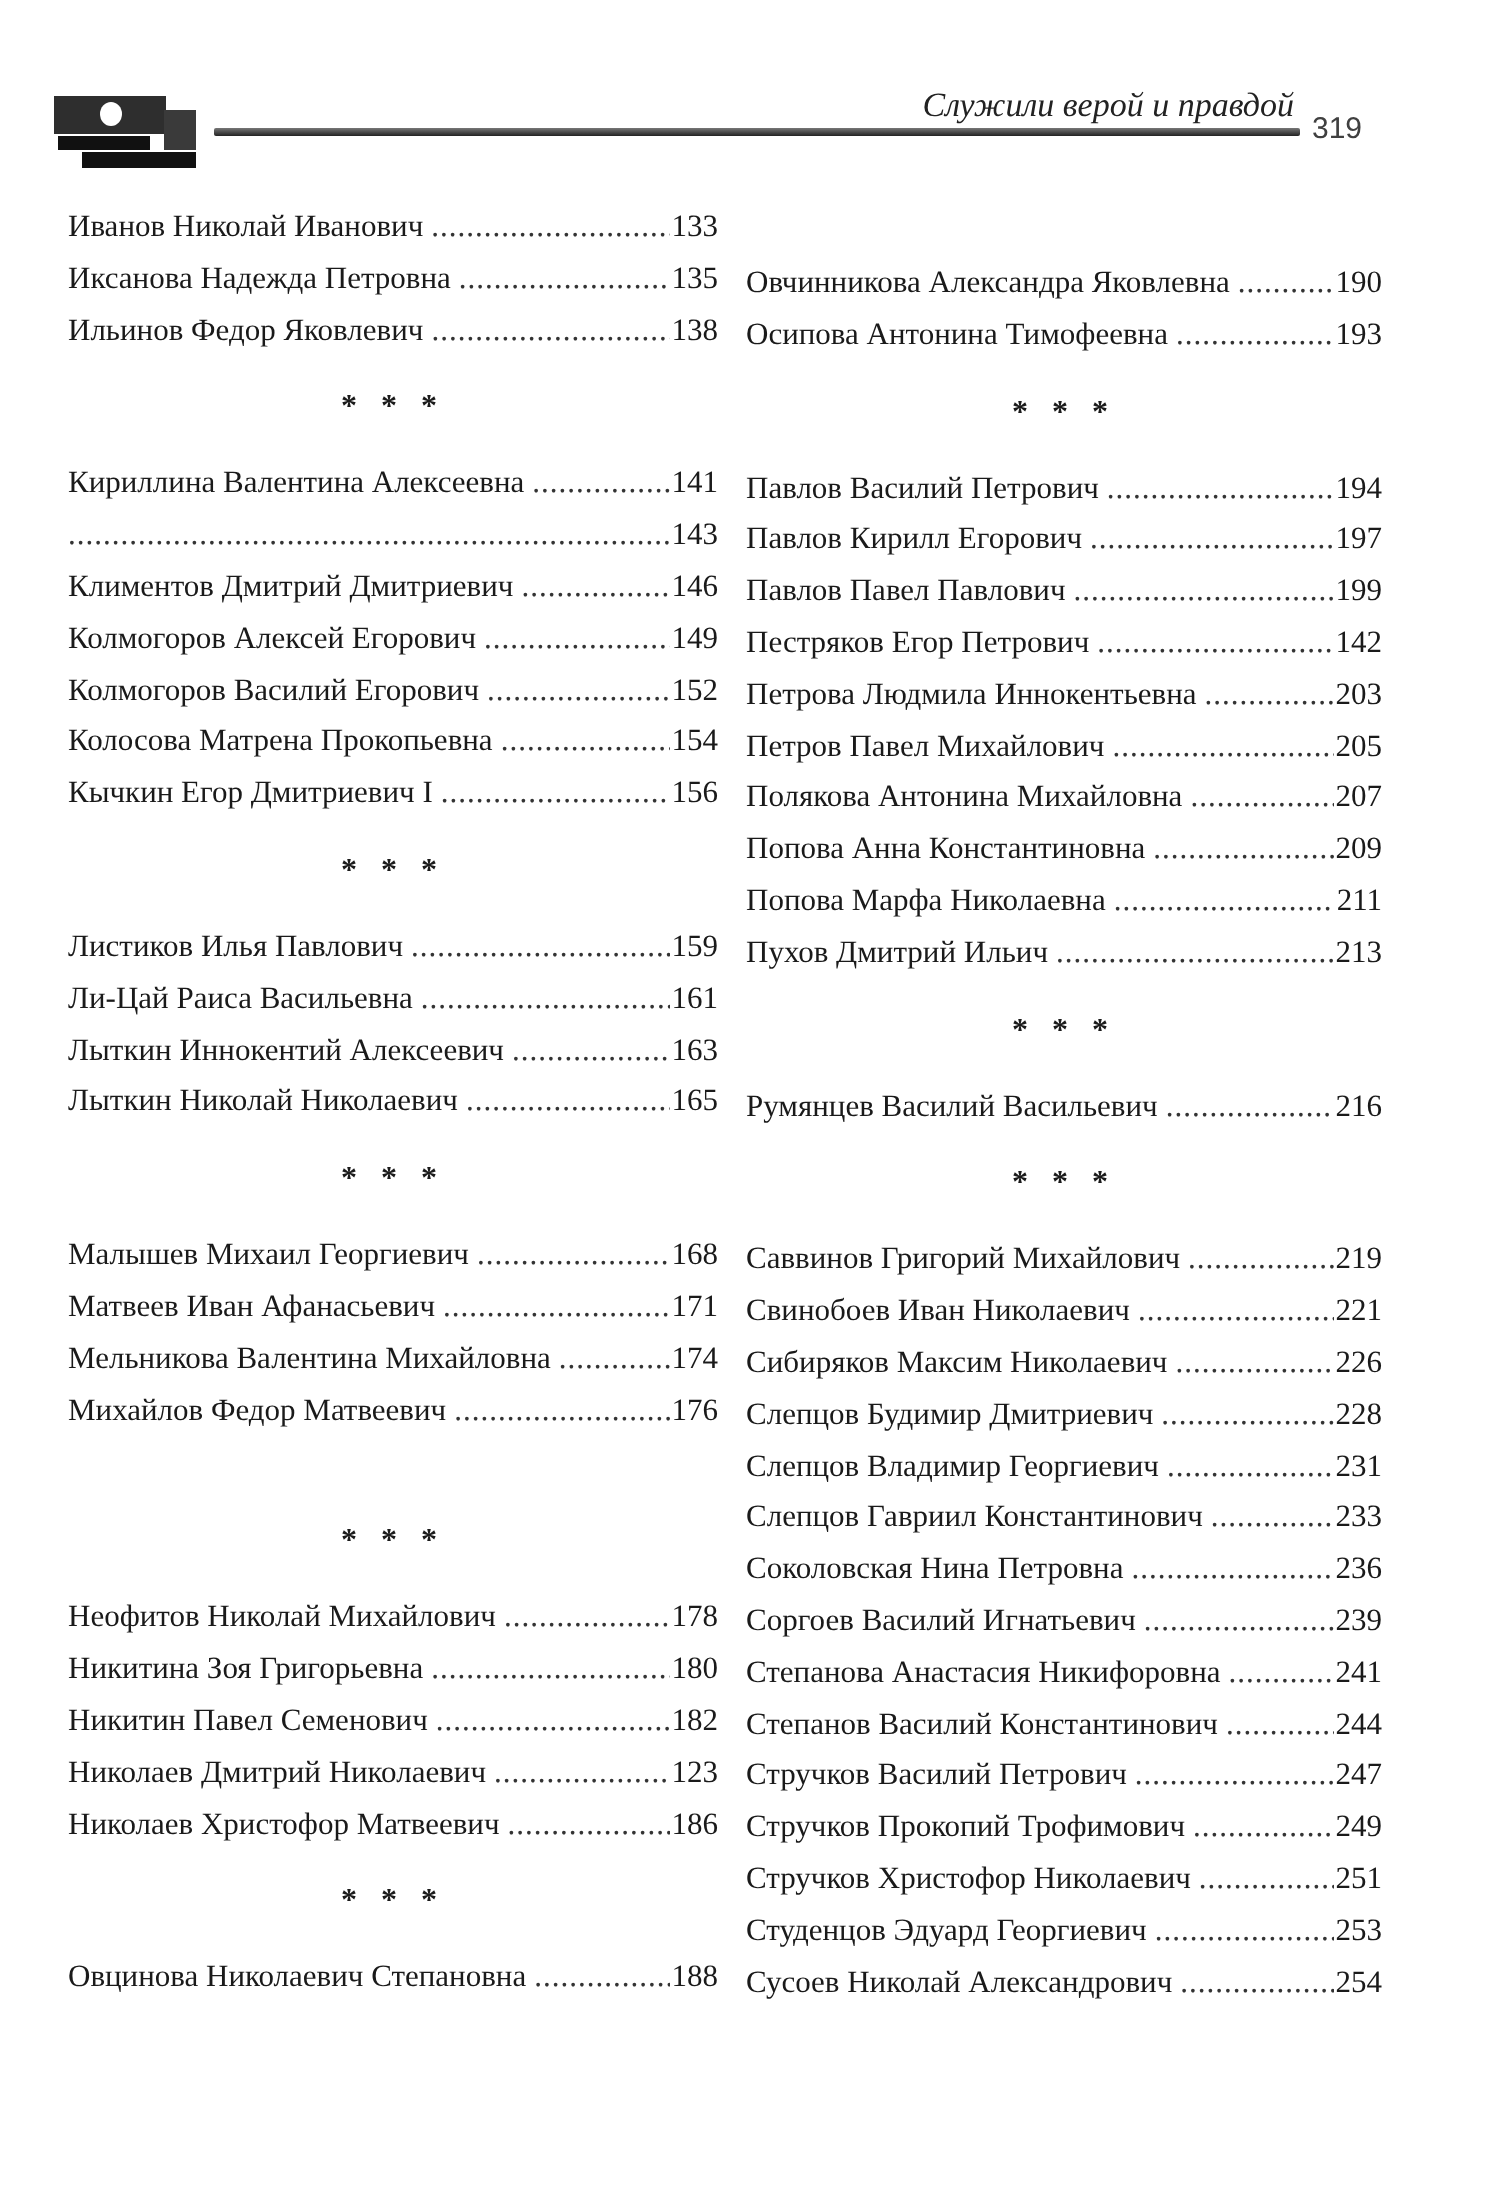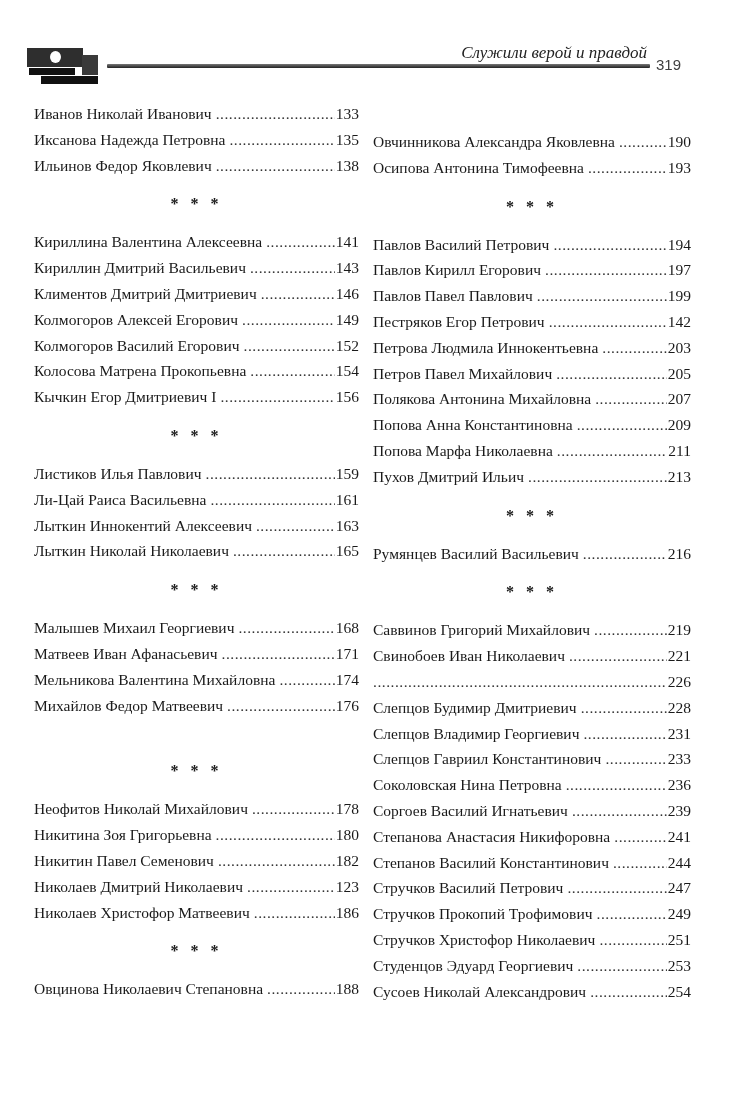--- a/index.html
+++ b/index.html
@@ -62,21 +62,20 @@
       <span class="leader"></span>
       <span class="page">138</span>
     </div>
     <div class="sep">* * *</div>
     <div class="entry">
       <span class="name">Кириллина Валентина Алексеевна</span>
       <span class="leader"></span>
       <span class="page">141</span>
     </div>
     <div class="entry">
-      <span class="name">Кириллин Дмитрий Васильевич</span>
       <span class="leader"></span>
       <span class="page">143</span>
     </div>
     <div class="entry">
       <span class="name">Климентов Дмитрий Дмитриевич</span>
       <span class="leader"></span>
       <span class="page">146</span>
     </div>
     <div class="entry">
       <span class="name">Колмогоров Алексей Егорович</span>
@@ -247,20 +246,21 @@
       <span class="name">Саввинов Григорий Михайлович</span>
       <span class="leader"></span>
       <span class="page">219</span>
     </div>
     <div class="entry">
       <span class="name">Свинобоев Иван Николаевич</span>
       <span class="leader"></span>
       <span class="page">221</span>
     </div>
     <div class="entry">
+      <span class="name">Сибиряков Максим Николаевич</span>
       <span class="leader"></span>
       <span class="page">226</span>
     </div>
     <div class="entry">
       <span class="name">Слепцов Будимир Дмитриевич</span>
       <span class="leader"></span>
       <span class="page">228</span>
     </div>
     <div class="entry">
       <span class="name">Слепцов Владимир Георгиевич</span>

